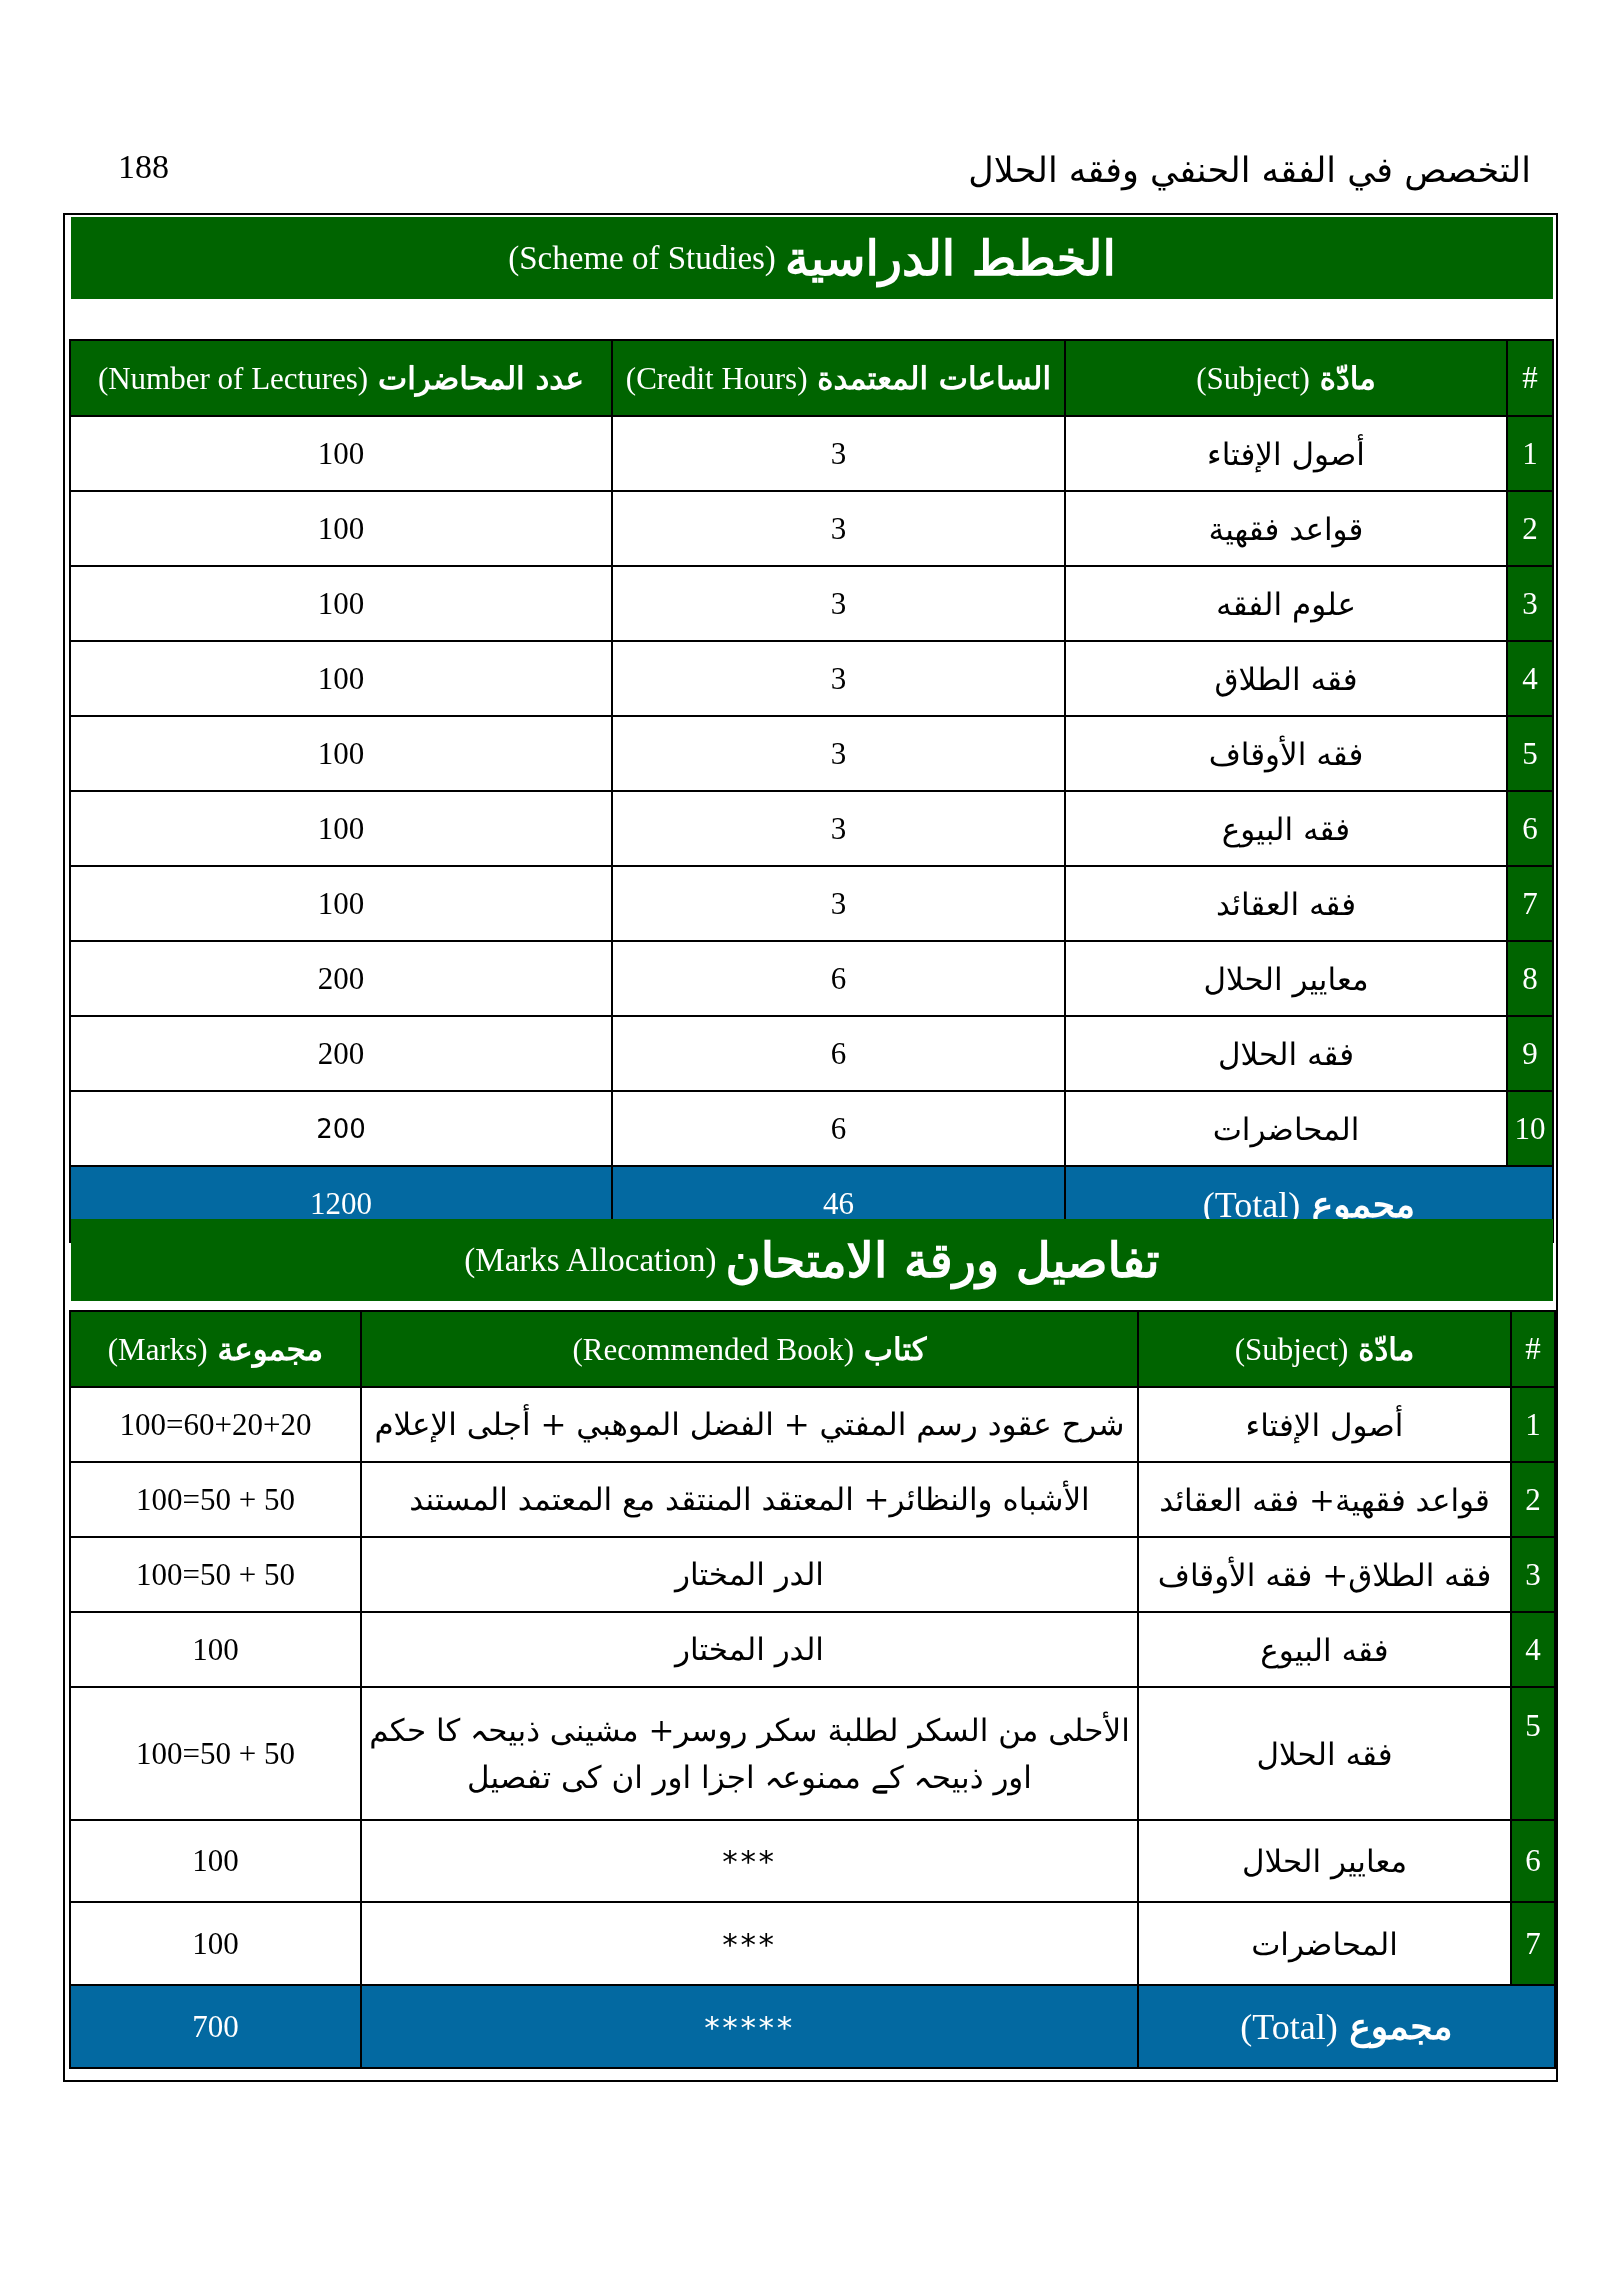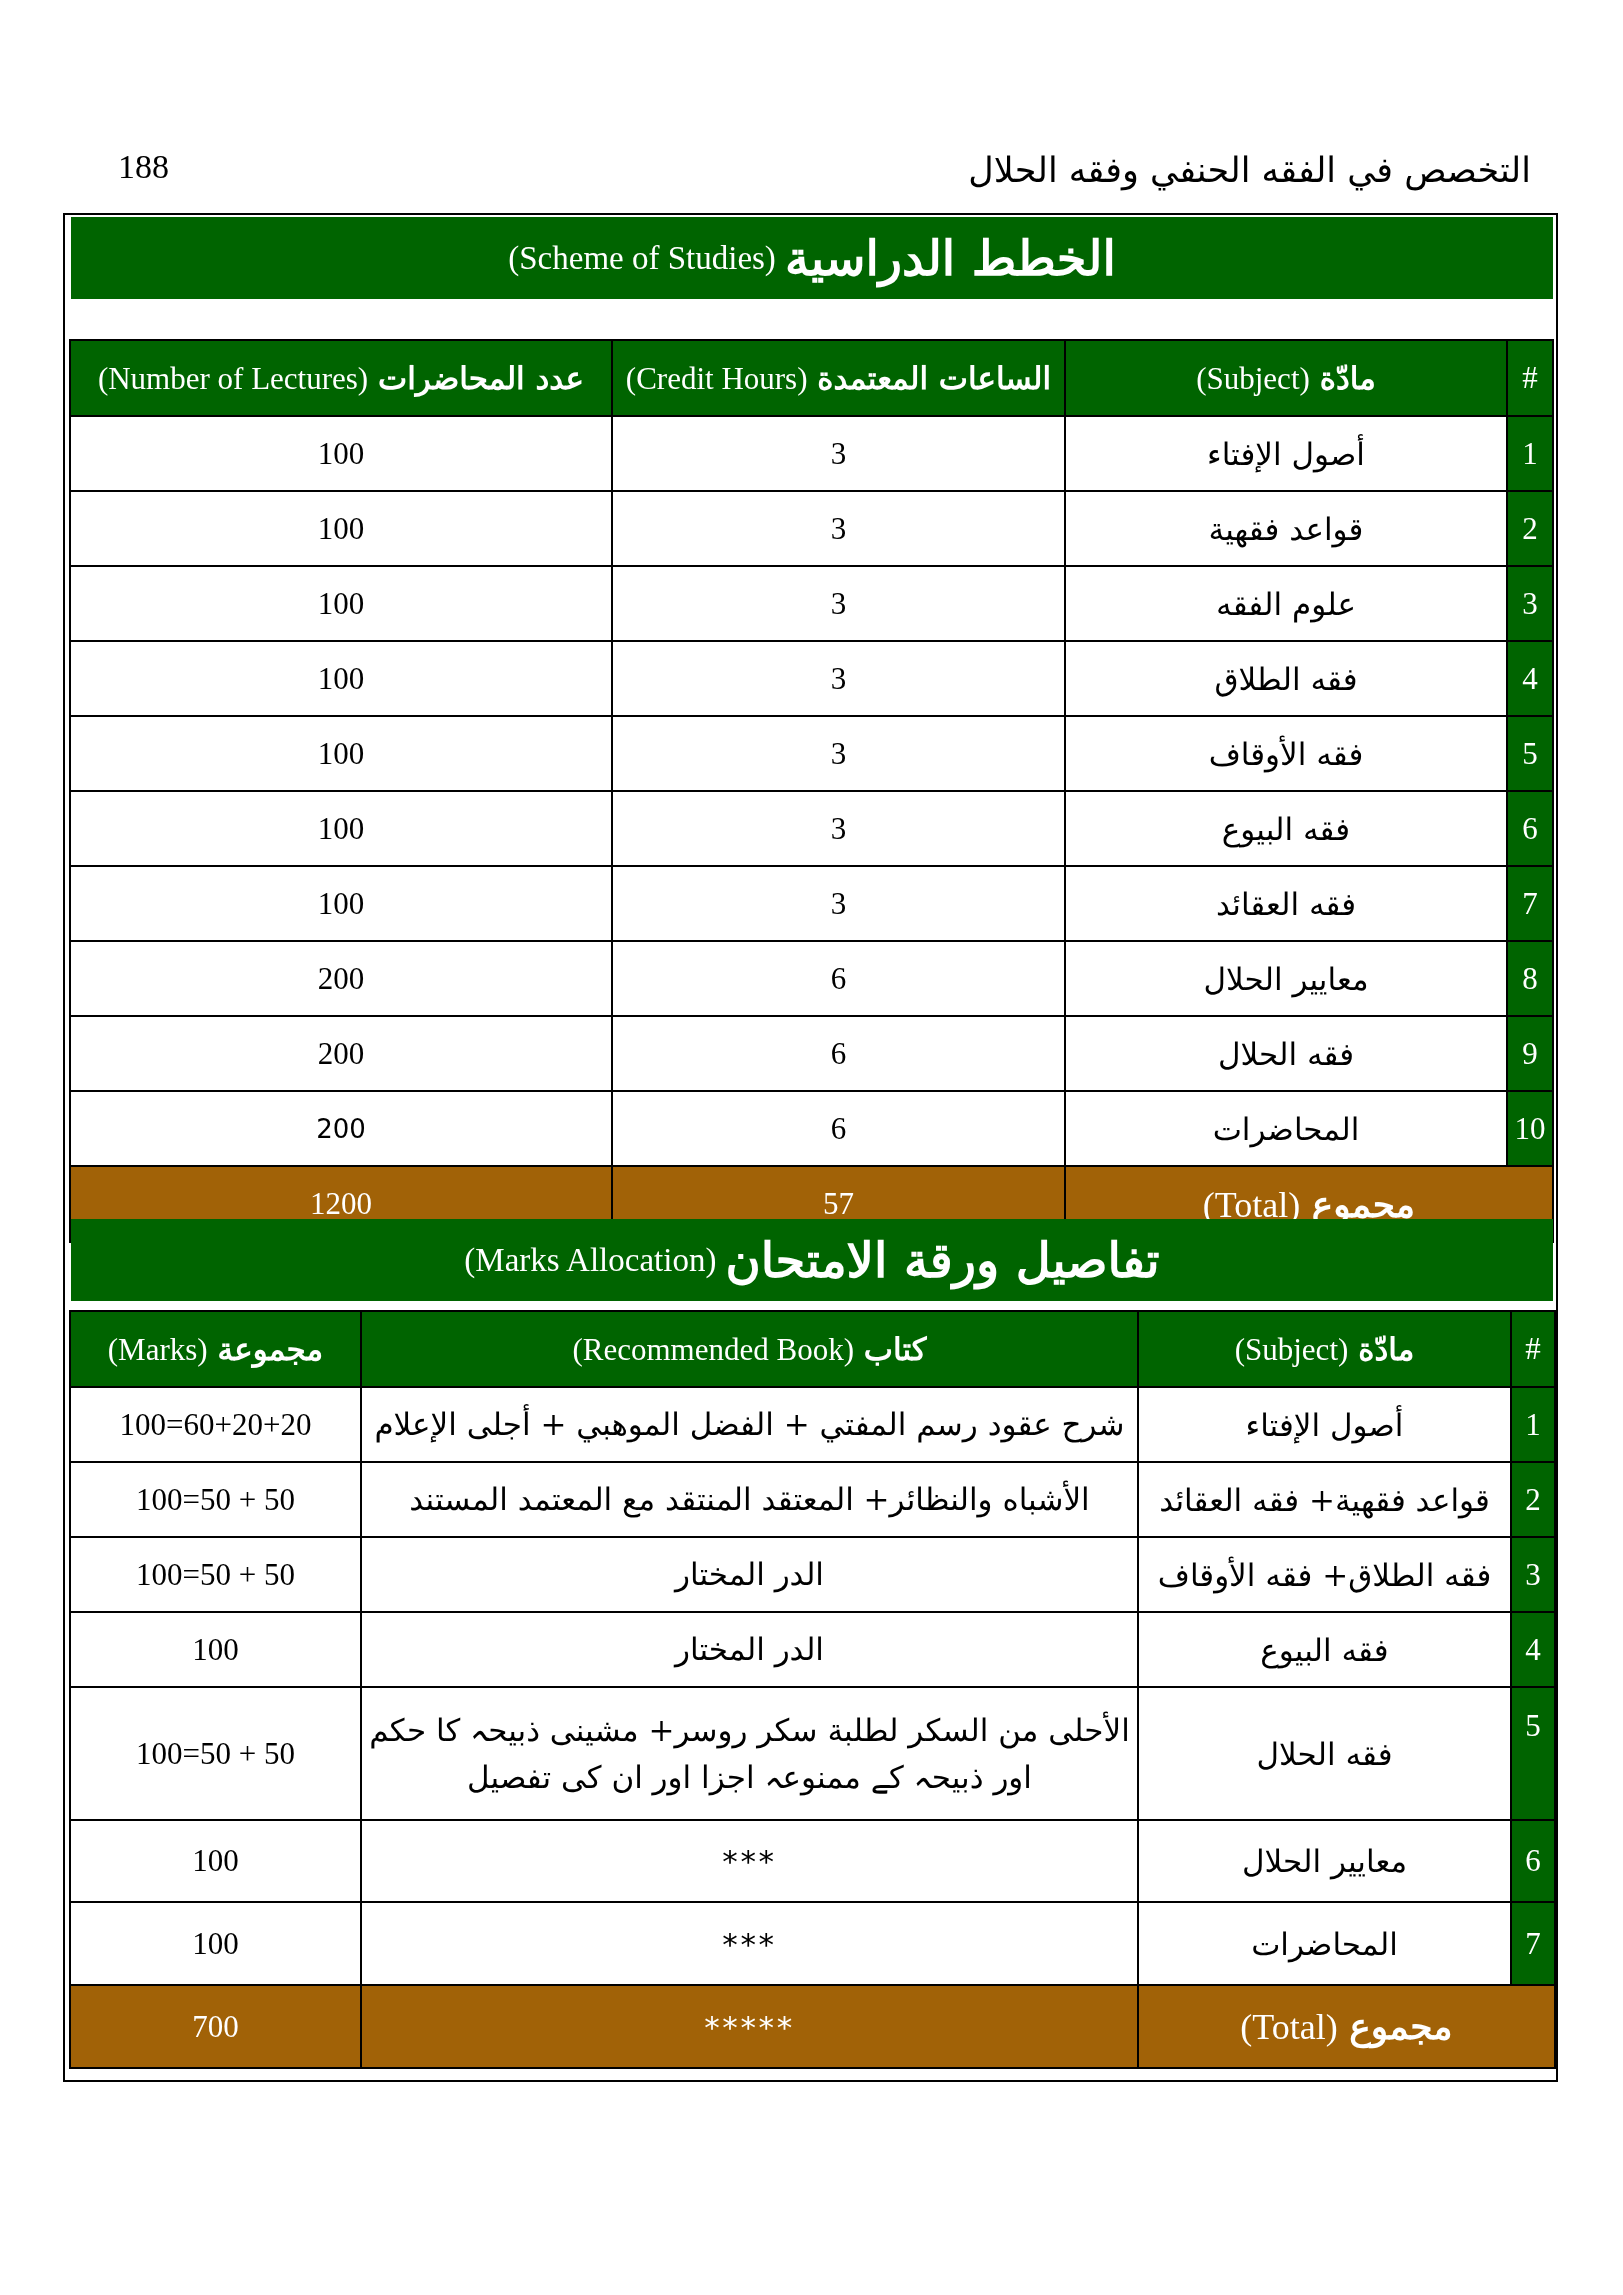--- a/index.html
+++ b/index.html
@@ -20,21 +20,21 @@
   table.grid td { border: 2px solid #000; text-align: center; vertical-align: middle; padding: 0;
                   font-size: 31px; box-sizing: border-box; }
   .hdr td { background: #006400; color: #fff; font-size: 29px; }
   .hdr .ar { font-weight: bold; font-size: 31px; }
   .hdr .en { font-family: "Liberation Serif", serif; unicode-bidi: isolate; direction: ltr; }
   .hdr .cell-rtl { direction: rtl; }
   .num-col { background: #006400; color: #fff; font-family: "Liberation Serif", serif; font-size: 33px; }
   .subject { direction: rtl; font-size: 30px; }
   .val { font-family: "Liberation Serif", serif; font-size: 33px; }
   .val.sans { font-family: "DejaVu Sans", sans-serif; font-size: 26px; }
-  .total td { background: #a16207; color: #fff; }
+  .total td { background: #0369a1; color: #fff; }
   .total .lbl { direction: rtl; font-size: 36px; }
   .total .lbl .ar { font-weight: bold; }
   .total .lbl .en { font-family: "Liberation Serif", serif; unicode-bidi: isolate; direction: ltr; }
   .book { direction: rtl; font-size: 29px; line-height: 1.5; padding: 0 5.2px; }
   .marks { font-family: "Liberation Serif", serif; font-size: 33px; }
   .stars { font-size: 22px; letter-spacing: 2.6px; font-family: "DejaVu Sans", sans-serif; }
 </style>
 </head>
 <body>
 
@@ -130,21 +130,21 @@
       <tr style="height: 75px;">
         <td class="val sans">200</td>
         <td class="val">6</td>
         <td class="subject">المحاضرات</td>
         <td class="num-col">10</td>
       </tr>
     </tbody>
   <tbody>
       <tr class="total" style="height:76px;">
     <td class="val">1200</td>
-    <td class="val">57</td>
+    <td class="val">46</td>
     <td class="lbl" colspan="2">
       <span class="ar">مجموع</span>
       <span class="en">(Total)</span>
     </td>
   </tr>
 </tbody>
   </table>
 
 <div class="band" style="top:1219px;height:82px;">
   <span class="ar">تفاصيل ورقة الامتحان</span>

